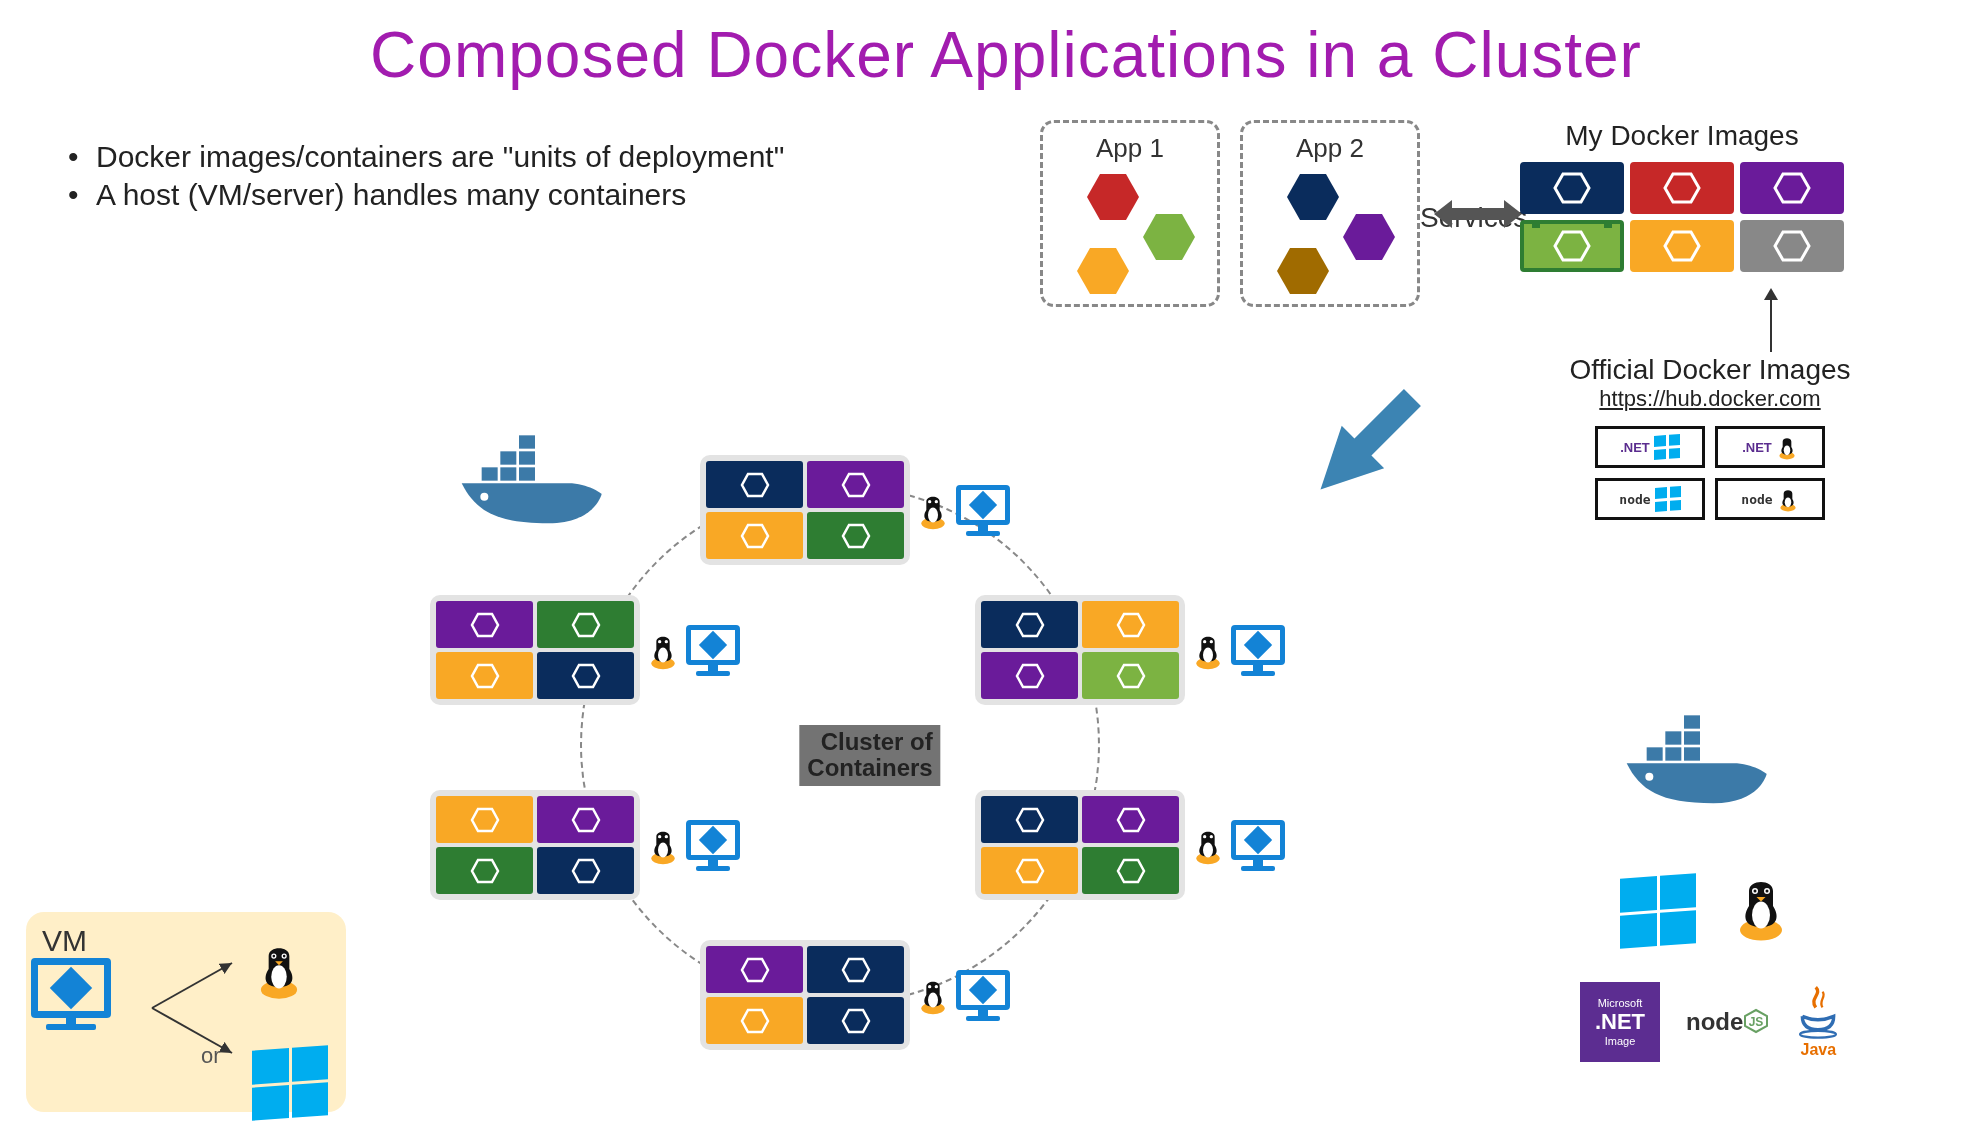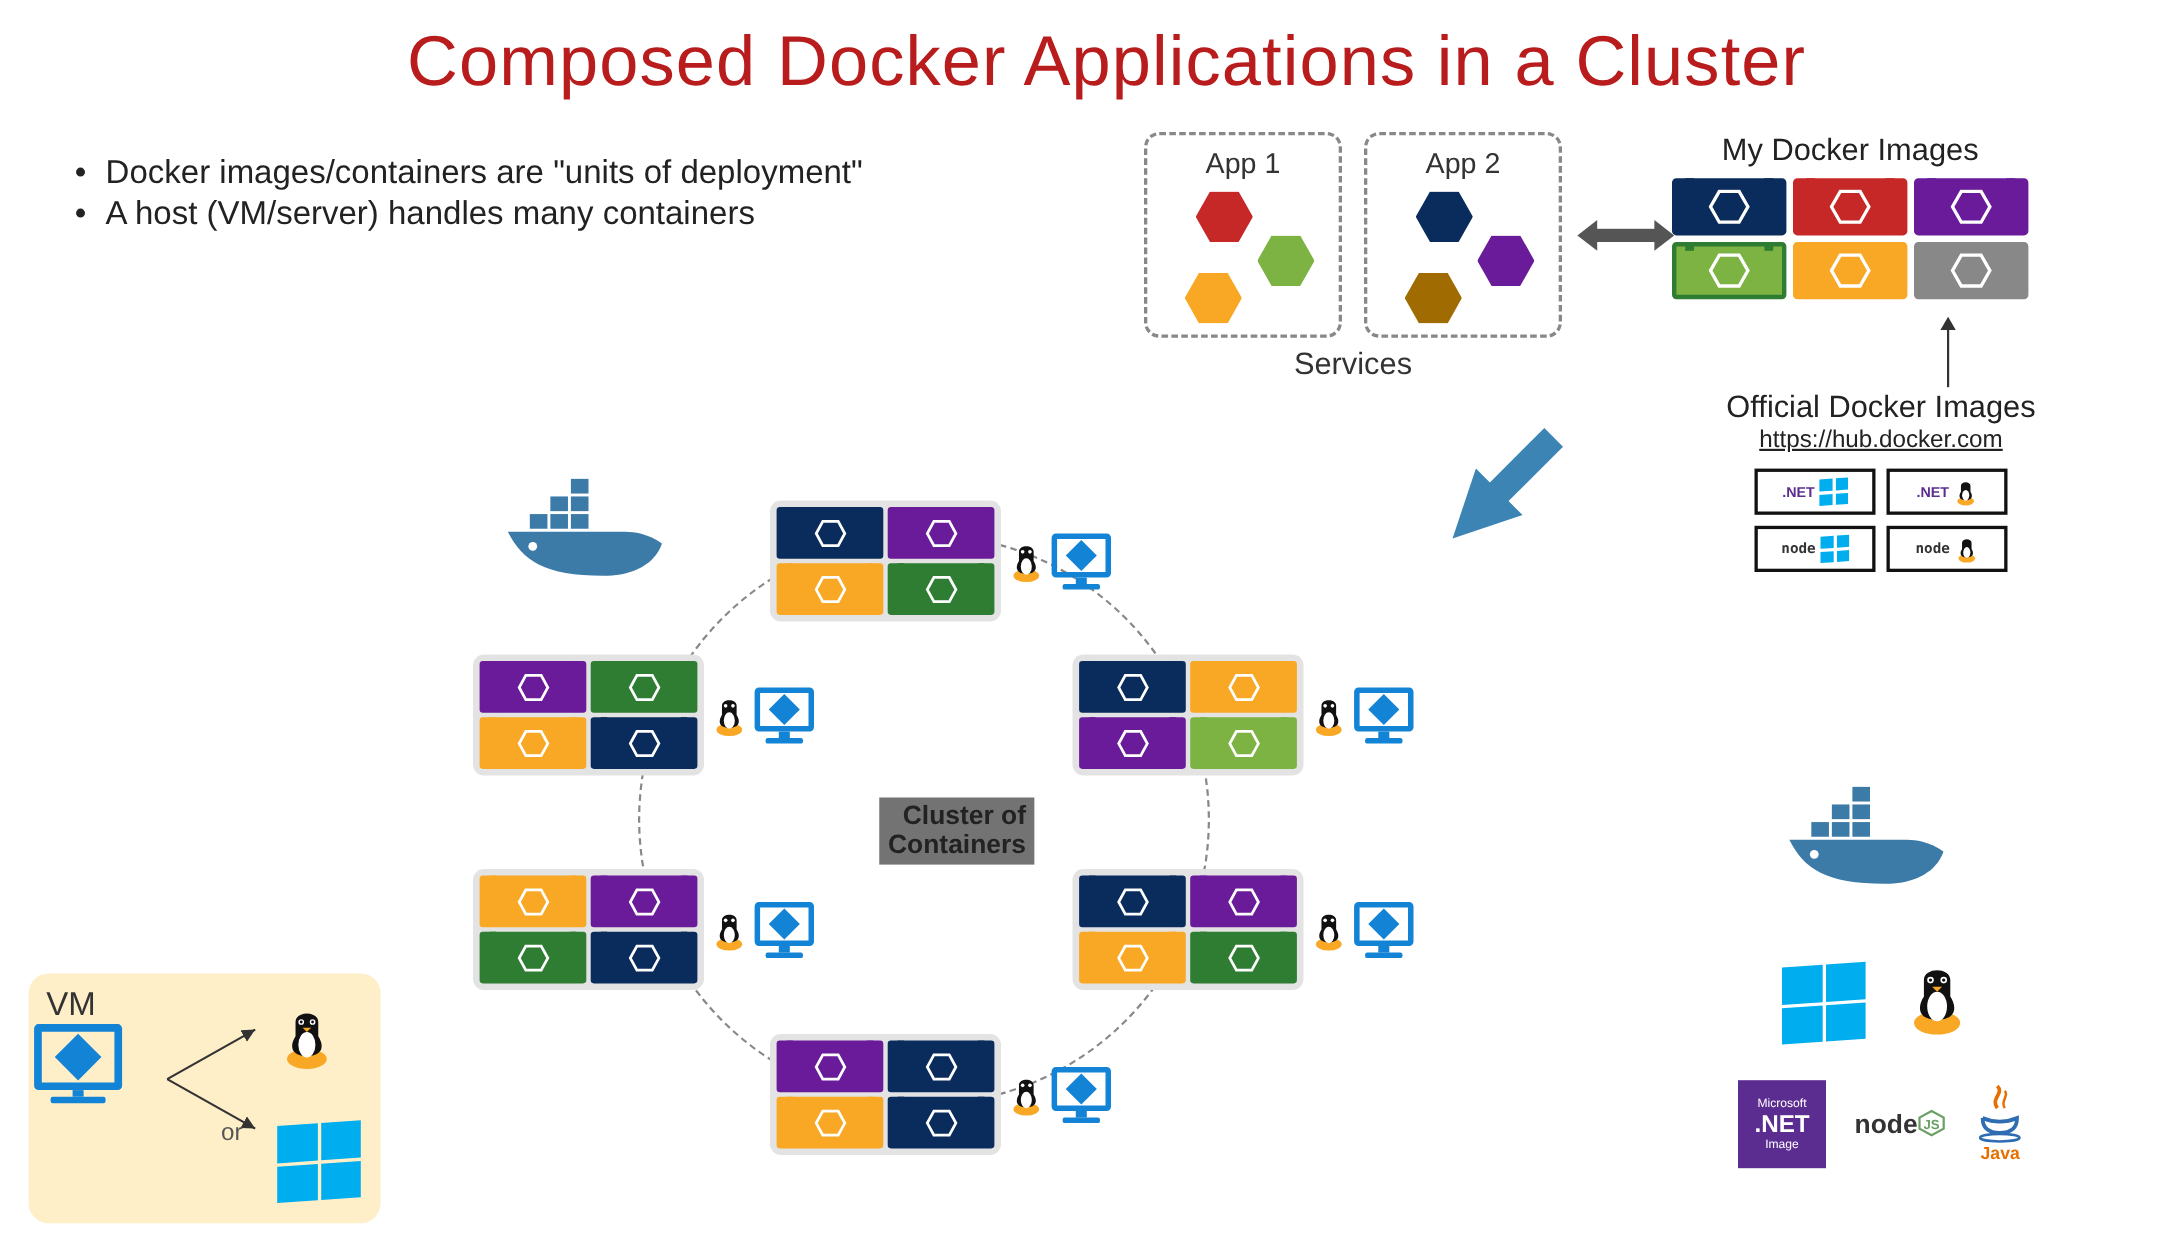--- a/index.html
+++ b/index.html
@@ -7,21 +7,21 @@
     font-family: "Segoe UI", Arial, sans-serif;
     background: #fff;
     width: 1977px;
     height: 1134px;
     position: relative;
     overflow: hidden;
   }
   .title {
     font-size: 64px;
     font-weight: 300;
-    color: #b91c1c;
+    color: #a21caf;
     text-align: center;
     padding-top: 18px;
     letter-spacing: 1px;
     margin-left: 35px;
   }
   .bullets {
     position: absolute;
     left: 68px;
     top: 140px;
     font-size: 30px;
@@ -40,21 +40,21 @@
     font-size: 30px;
   }
   .u { text-decoration: underline; }
 
   
   .apps-wrap {
     position: absolute;
     top: 120px;
     left: 1040px;
     display: flex;
-    flex-direction: column;
+    flex-direction: row;
     align-items: center;
     justify-content: flex-end;
   }
   .apps-row { display: flex; gap: 20px; }
   .app-box {
     border: 3px dashed #888;
     border-radius: 14px;
     padding: 10px 14px 14px 14px;
     width: 180px;
   }
@@ -280,21 +280,21 @@
     background:#1383d6;
     transform:rotate(45deg);
   }
 
   
   .vm-legend {
     position:absolute;
     left: 26px;
     bottom: 22px;
     width: 320px;
-    height: 227px;
+    height: 200px;
     background:#ffefc8;
     border-radius:18px;
     padding:12px 16px;
   }
   .vm-label { font-size:30px; color:#333; }
   .vm-legend .monitor .screen { width:80px; height:60px; border-width:7px; }
   .vm-legend .monitor .base { width:50px; height:6px; }
   .vm-legend .cube { width:30px;height:30px; }
   .vm-row { display:flex; align-items:center; gap:10px; position:relative; }
   .or-text { font-size:22px; color:#555; position:absolute; left:175px; top:100px;margin-top:31px; }

